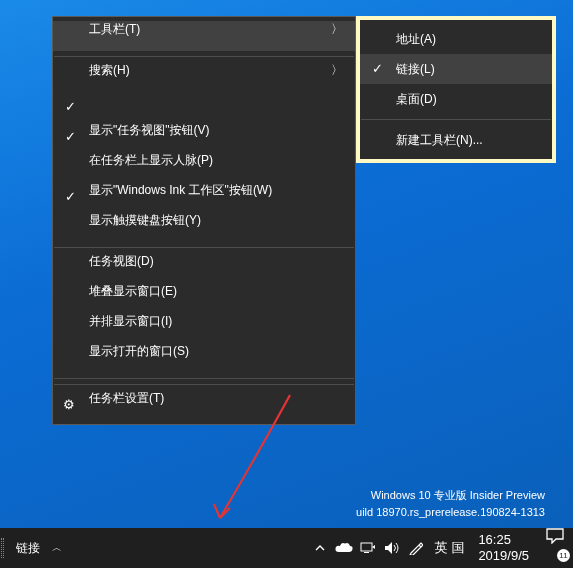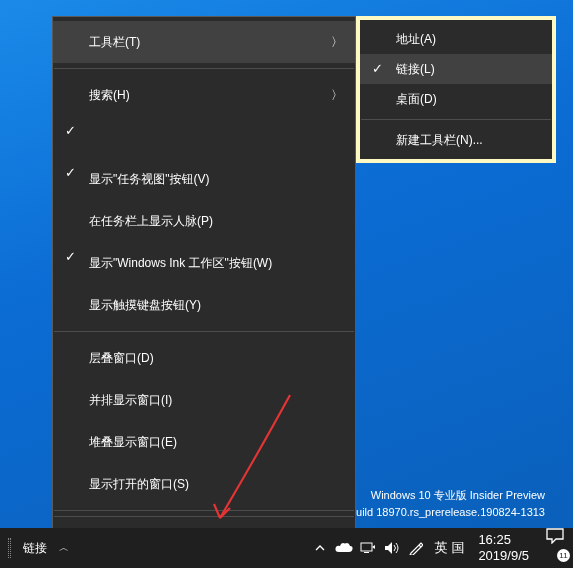--- a/index.html
+++ b/index.html
@@ -3,36 +3,36 @@
 <meta charset="utf-8">
 <style>
   * { margin: 0; padding: 0; box-sizing: border-box; font-family: "Microsoft YaHei", "Segoe UI", sans-serif; }
   body { width: 573px; height: 568px; background: #0b6cd4; overflow: hidden; position: relative; }
   .desktop-bg { position: absolute; inset: 0; background: linear-gradient(160deg, #1a8ae8 0%, #0b6cd4 40%, #0a5fb8 100%); }
   .watermark-text { position: absolute; left: 280px; top: 95px; color: #3aa0ff; font-size: 13px; font-weight: bold; transform: rotate(-30deg); opacity: 0.9; }
   .build-info { position: absolute; right: 28px; bottom: 48px; text-align: right; color: #fff; font-size: 11px; line-height: 1.5; }
   .build-info div { white-space: nowrap; }
 
   .context-menu { position: absolute; left: 52px; top: 16px; width: 304px; background: #2b2b2b; border: 1px solid #5a5a5a; color: #fff; font-size: 12px; padding: 4px 0; }
-  .menu-item { display: flex; align-items: center; height: 42px; padding: 0 22px 0 36px; position: relative; cursor: default; }
+  .menu-item { display: flex; height: 30px; padding: 0 22px 0 36px; position: relative; cursor: default; }
   .menu-item.hover { background: #414141; }
   .menu-item .check { position: absolute; left: 12px; top: 7px; font-size: 13px; }
   .menu-item .gear { position: absolute; left: 10px; top: 7px; font-size: 13px; }
   .menu-item .arrow { position: absolute; right: 12px; font-size: 12px; }
   .sep { height: 1px; background: #4d4d4d; margin: 5px 1px; }
 
   .submenu { position: absolute; left: 356px; top: 16px; width: 200px; background: #2b2b2b; border: 4px solid #fef9c3; color: #fff; font-size: 12px; padding: 4px 0; }
   .sub-item { display: flex; align-items: center; height: 30px; padding: 0 14px 0 36px; position: relative; cursor: default; }
   .sub-item.hover { background: #414141; }
   .sub-item .check { position: absolute; left: 12px; top: 7px; font-size: 13px; }
 
   .arrow-annot { position: absolute; left: 210px; top: 390px; width: 90px; height: 140px; pointer-events: none; }
 
   .taskbar { position: absolute; left: 0; right: 0; bottom: 0; height: 40px; background: #1f1f1f; display: flex; align-items: center; color: #fff; font-size: 11px; }
-  .tb-left { width: 172px; display: flex; align-items: center; padding-left: 8px; gap: 2px; }
+  .tb-left { width: 172px; display: flex; align-items: center; padding-left: 1px; gap: 2px; }
   .tb-handle { width: 3px; height: 20px; border-left: 1px dotted #888; border-right: 1px dotted #888; margin-right: 6px; }
   .tb-links { font-size: 12px; padding: 0 4px; }
   .tb-chev { font-size: 10px; padding: 0 6px; }
   .tray { display: flex; align-items: center; gap: 0; margin-left: auto; }
   .tray-icon { width: 24px; height: 40px; display: flex; align-items: center; justify-content: center; font-size: 14px; }
   .ime { display: flex; align-items: center; gap: 4px; padding: 0 6px; font-size: 13px; }
   .clock { display: flex; flex-direction: column; align-items: flex-start; justify-content: center; padding: 0 8px; font-size: 13px; line-height: 1.25; }
   .notif { width: 36px; height: 40px; display: flex; align-items: flex-start; justify-content: center; position: relative; }
   .notif-badge { position: absolute; right: 3px; bottom: 6px; font-size: 8px; background: #fff; color: #222; border-radius: 7px; min-width: 13px; height: 13px; display: flex; align-items: center; justify-content: center; }
   svg { display: block; }
@@ -71,27 +71,27 @@
   </div>
   <div class="menu-item">
     <span class="check">✓</span>
     <span>显示"Windows Ink 工作区"按钮(W)</span>
   </div>
   <div class="menu-item">
     <span>显示触摸键盘按钮(Y)</span>
   </div>
   <div class="sep"></div>
   <div class="menu-item">
-    <span>层叠窗口(D)</span>
+    <span>任务视图(D)</span>
+  </div>
+  <div class="menu-item">
+    <span>堆叠显示窗口(E)</span>
   </div>
   <div class="menu-item">
     <span>并排显示窗口(I)</span>
-  </div>
-  <div class="menu-item">
-    <span>堆叠显示窗口(E)</span>
   </div>
   <div class="menu-item">
     <span>显示打开的窗口(S)</span>
   </div>
   <div class="sep"></div>
   <div class="sep"></div>
   <div class="menu-item">
     <span class="gear">⚙</span>
     <span>任务栏设置(T)</span>
   </div>

